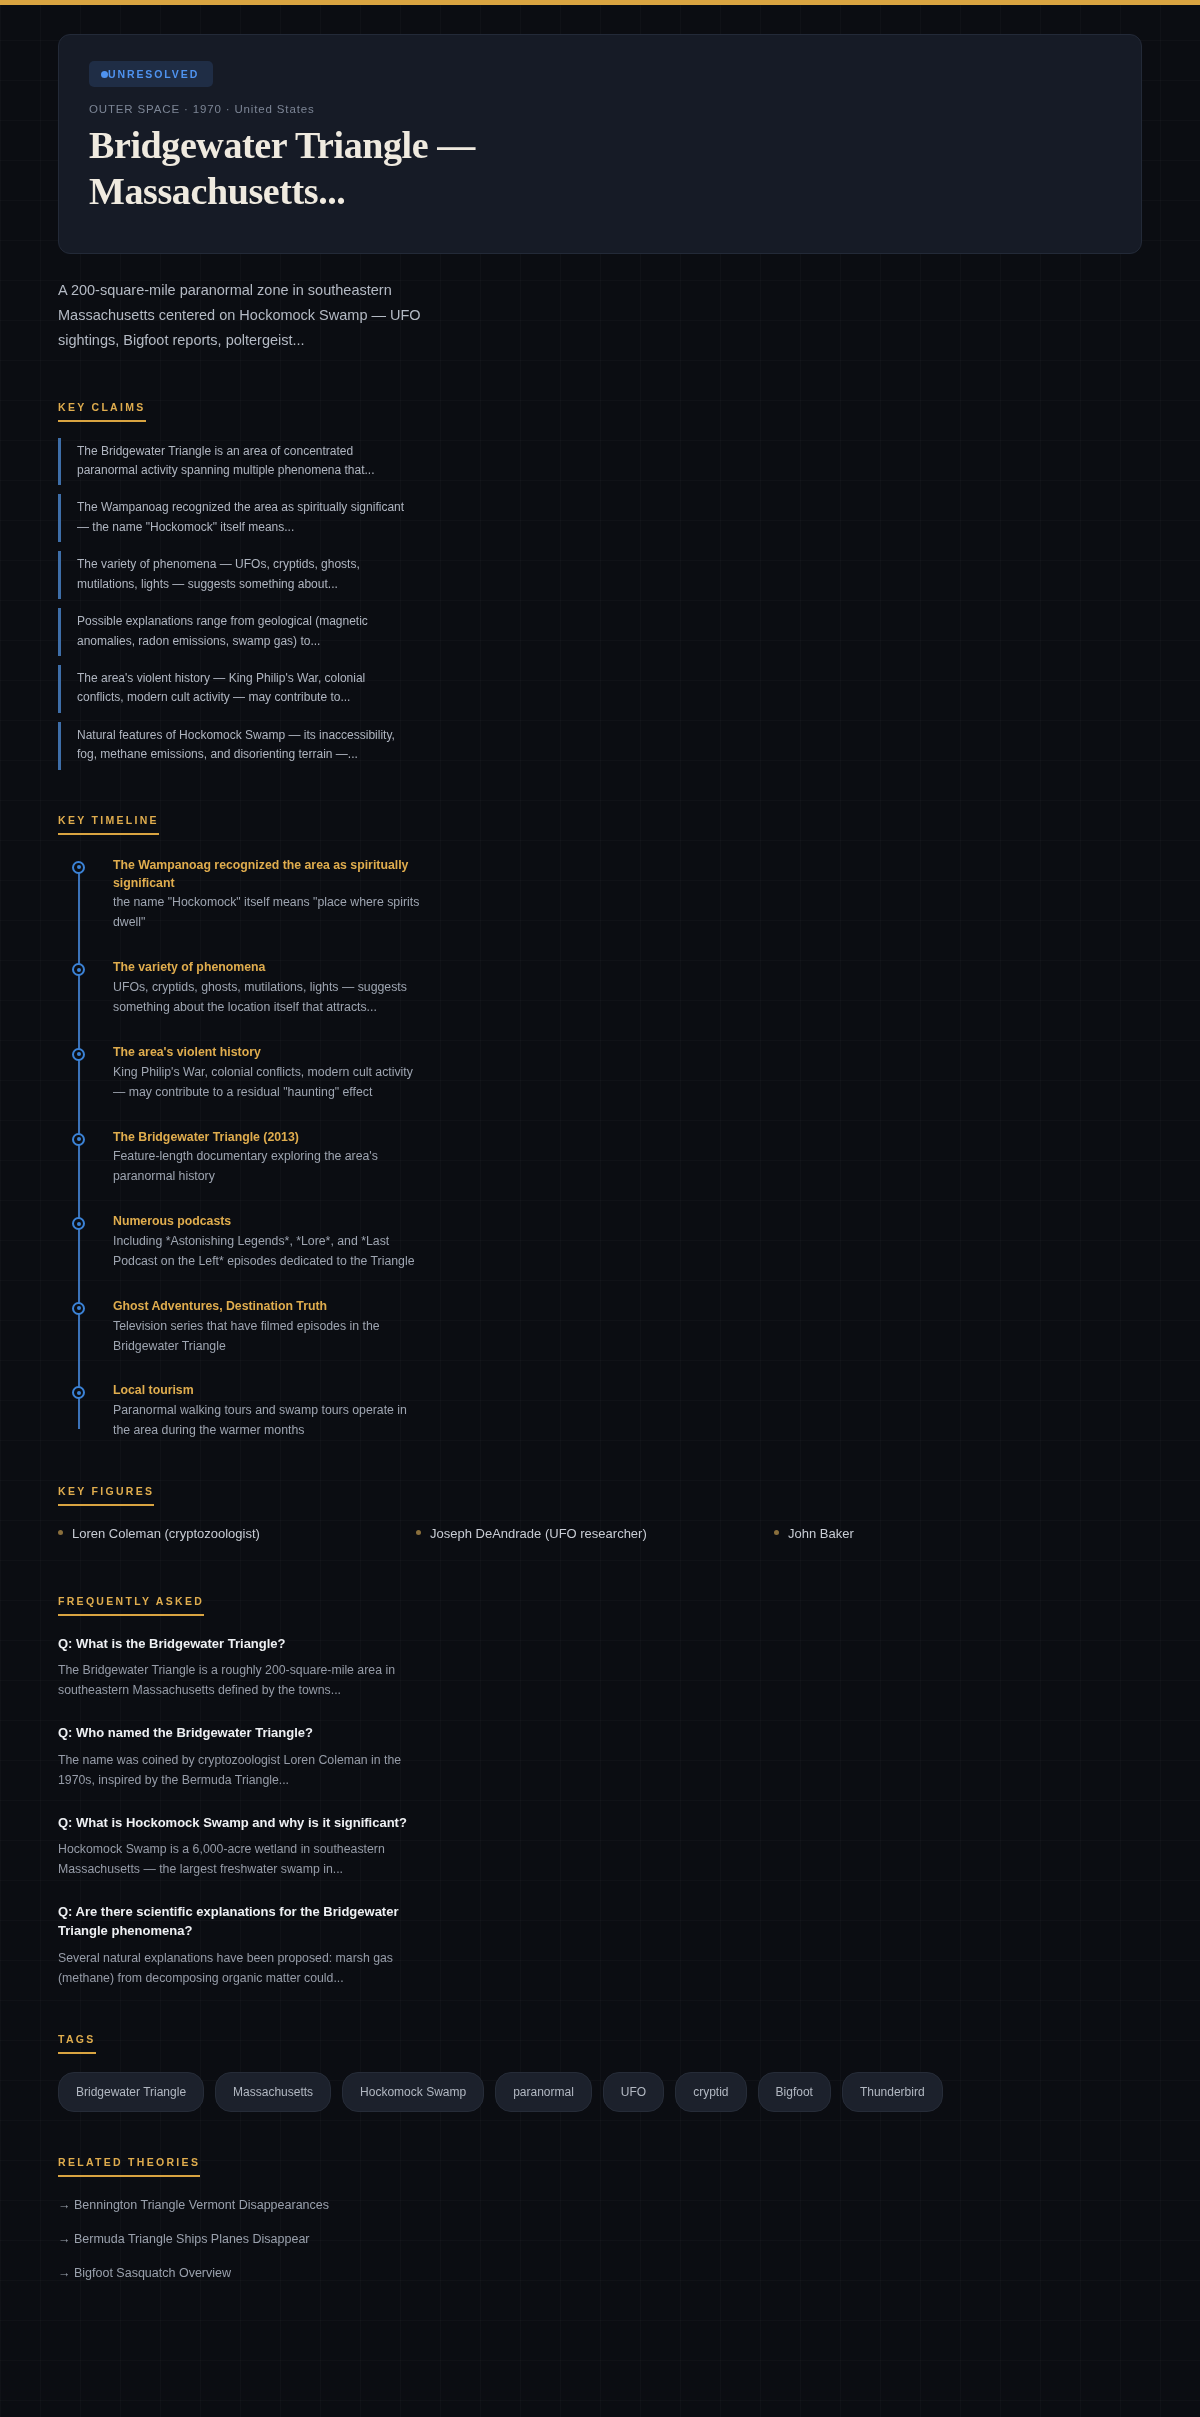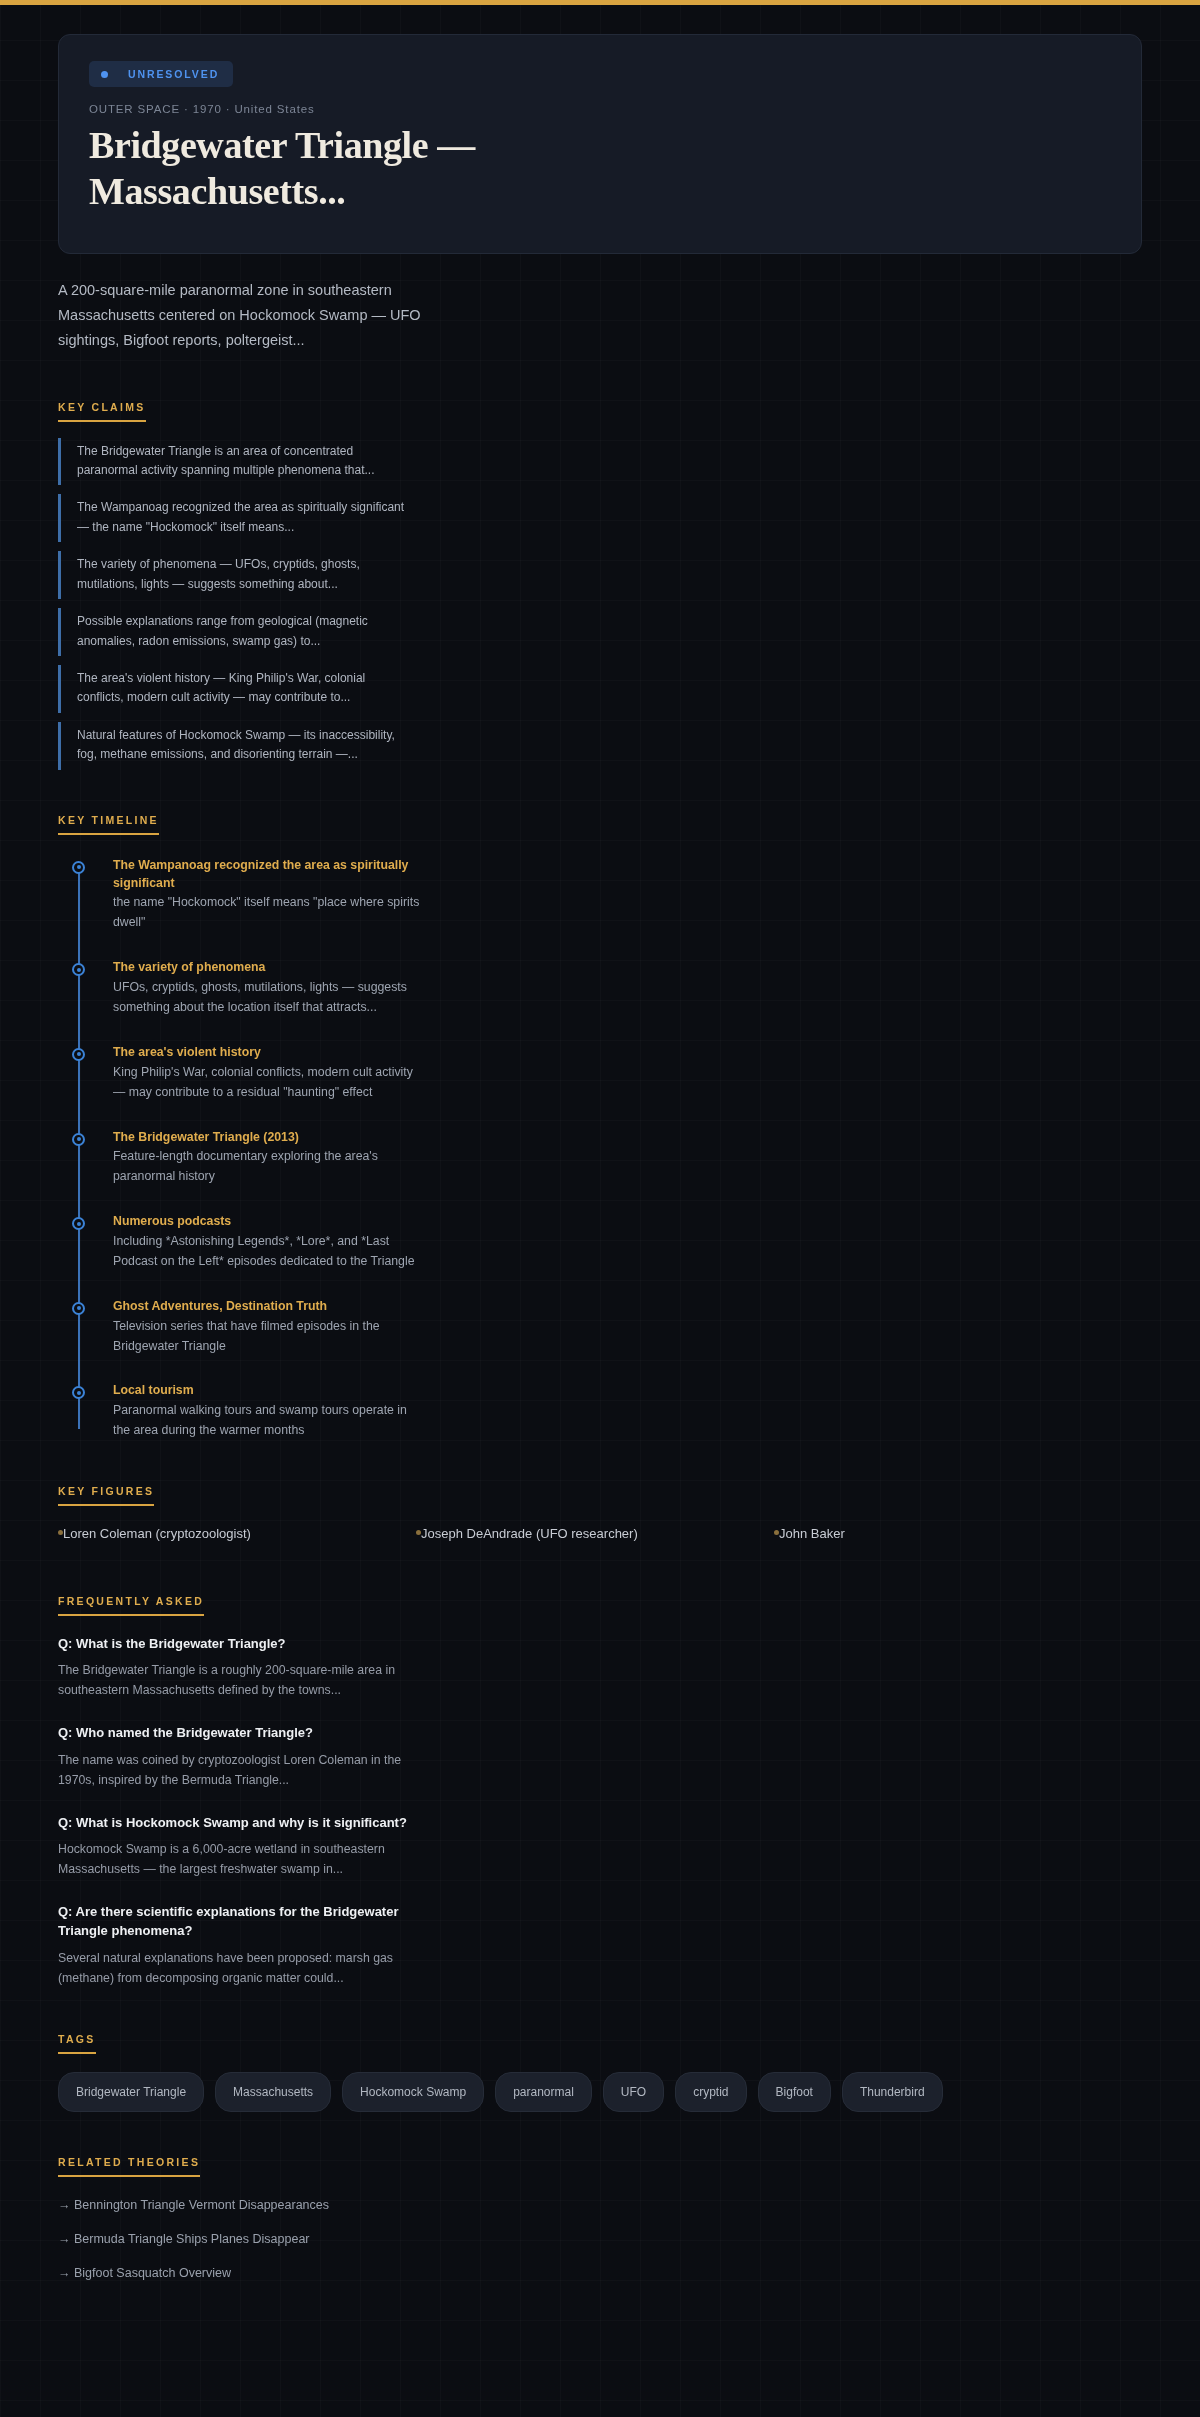--- a/index.html
+++ b/index.html
@@ -35,21 +35,21 @@
     margin: 29px 58px 0 58px;
     background: #161b26;
     border: 1px solid #232a38;
     border-radius: 12px;
     padding: 26px 30px 38px 30px;
     min-height: 168px;
   }
   .badge {
     display: inline-flex;
     align-items: center;
-    gap: 20px;
+    gap: 0;
     background: #1f2d45;
     color: #4f93f0;
     border-radius: 5px;
     padding: 7px 14px 7px 12px;
     font-size: 10.5px;
     font-weight: bold;
     letter-spacing: 1.9px;
   }
   .badge-dot {
     width: 7px; height: 7px;
@@ -165,20 +165,21 @@
 
   
   .figures {
     margin-top: 18px;
     display: flex;
     flex-wrap: wrap;
   }
   .figure {
     display: flex;
     align-items: baseline;
+    gap: 9px;
     color: #c8ccd4;
     font-size: 13px;
     line-height: 1.6;
     width: 358px;
     margin-bottom: 6px;
   }
   .fig-dot {
     width: 5px; height: 5px;
     border-radius: 50%;
     background: #8a6f3c;

